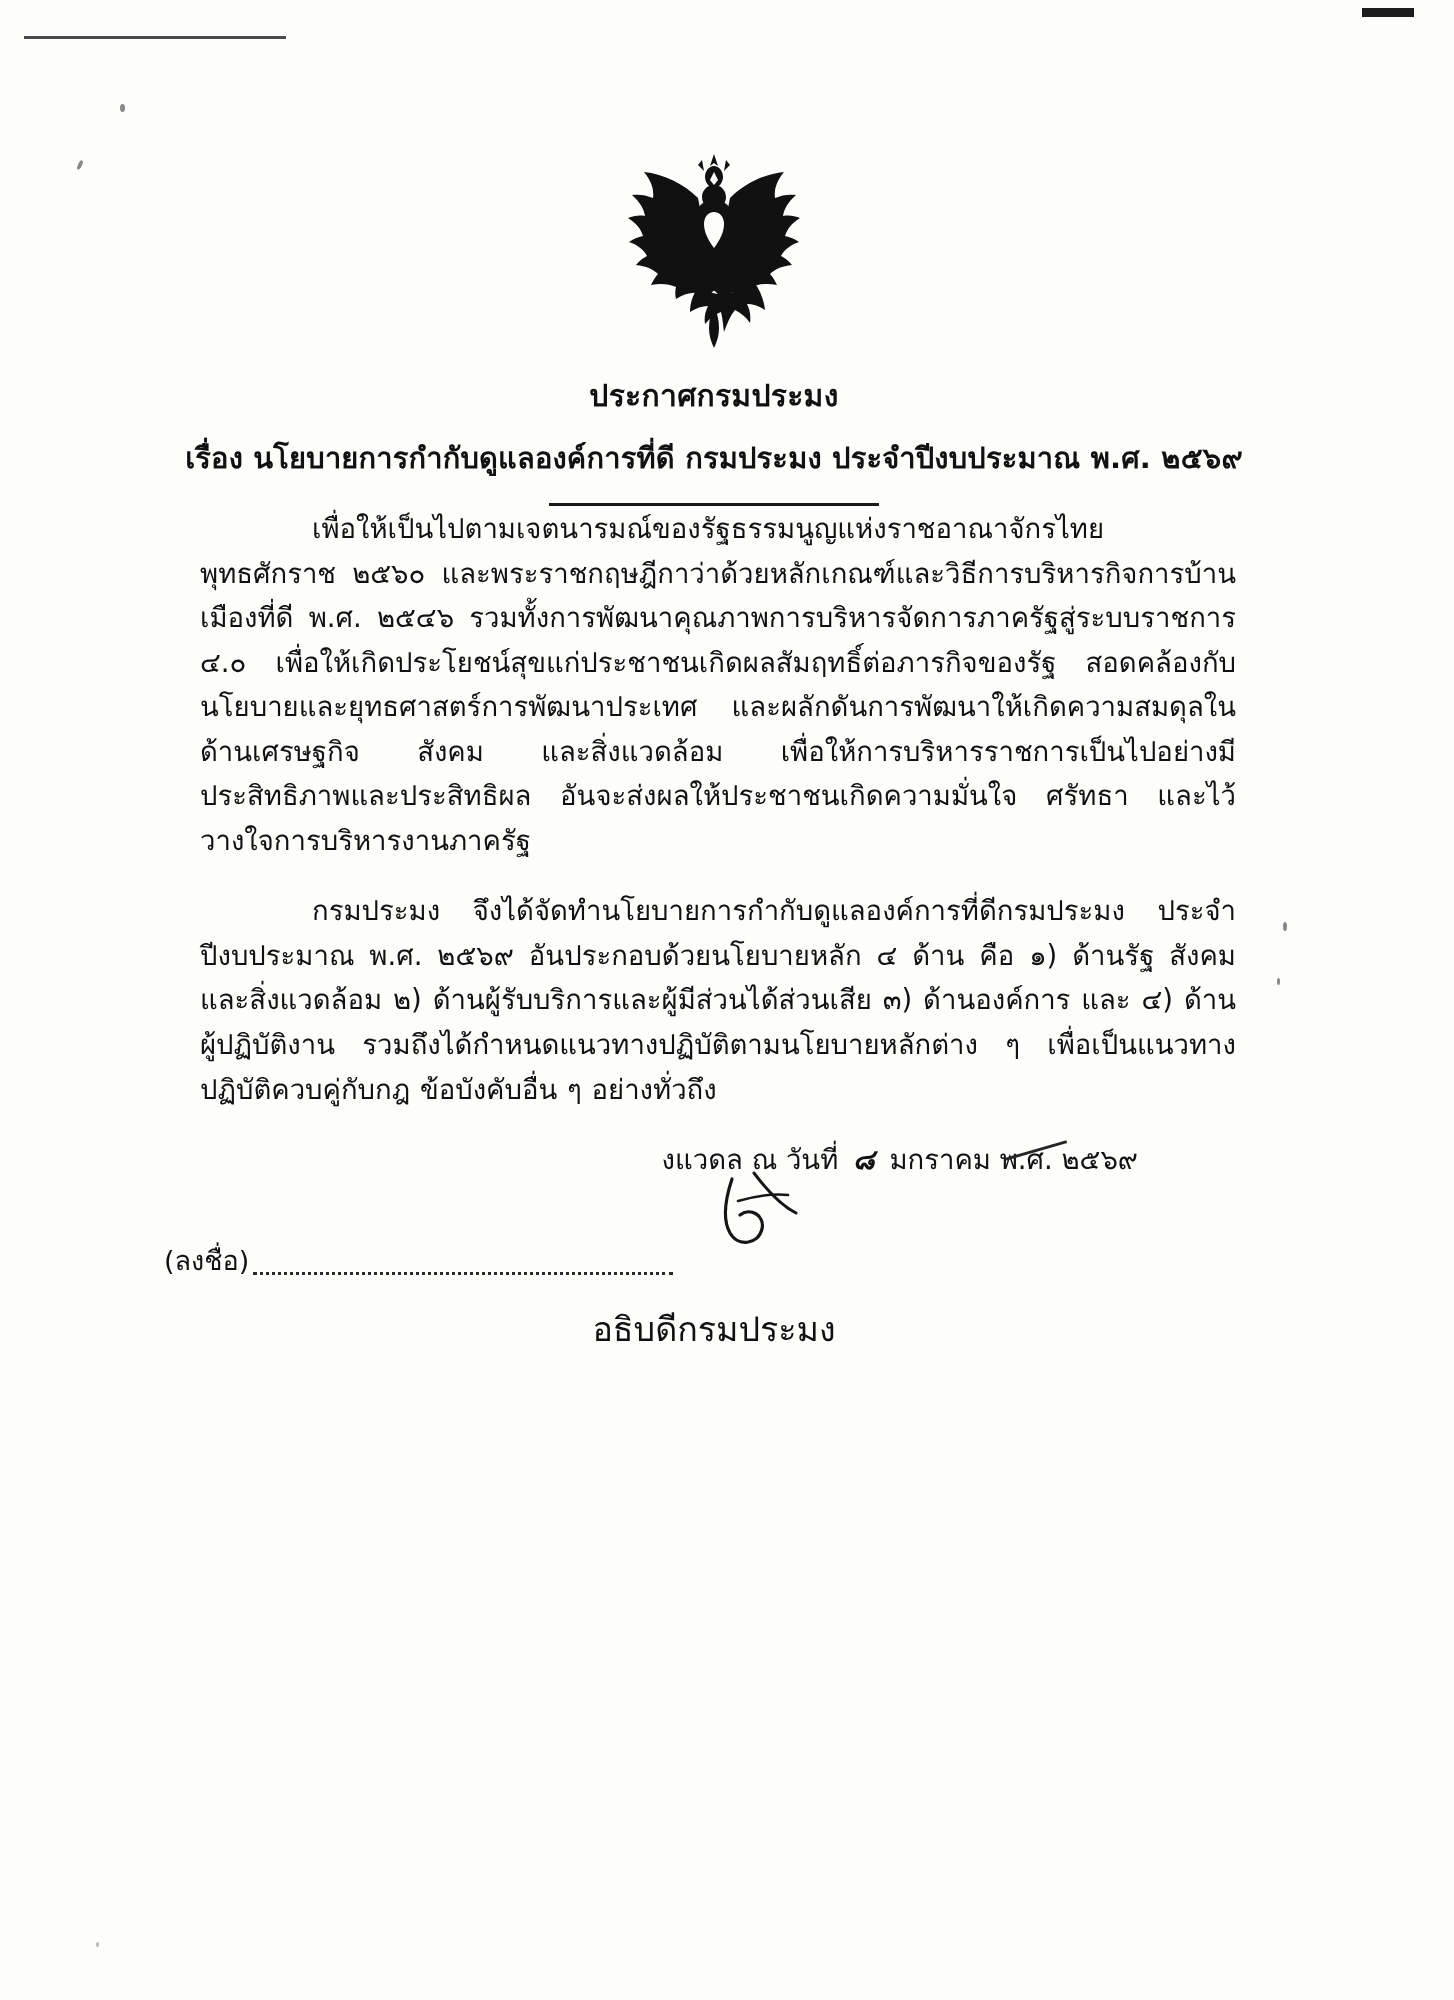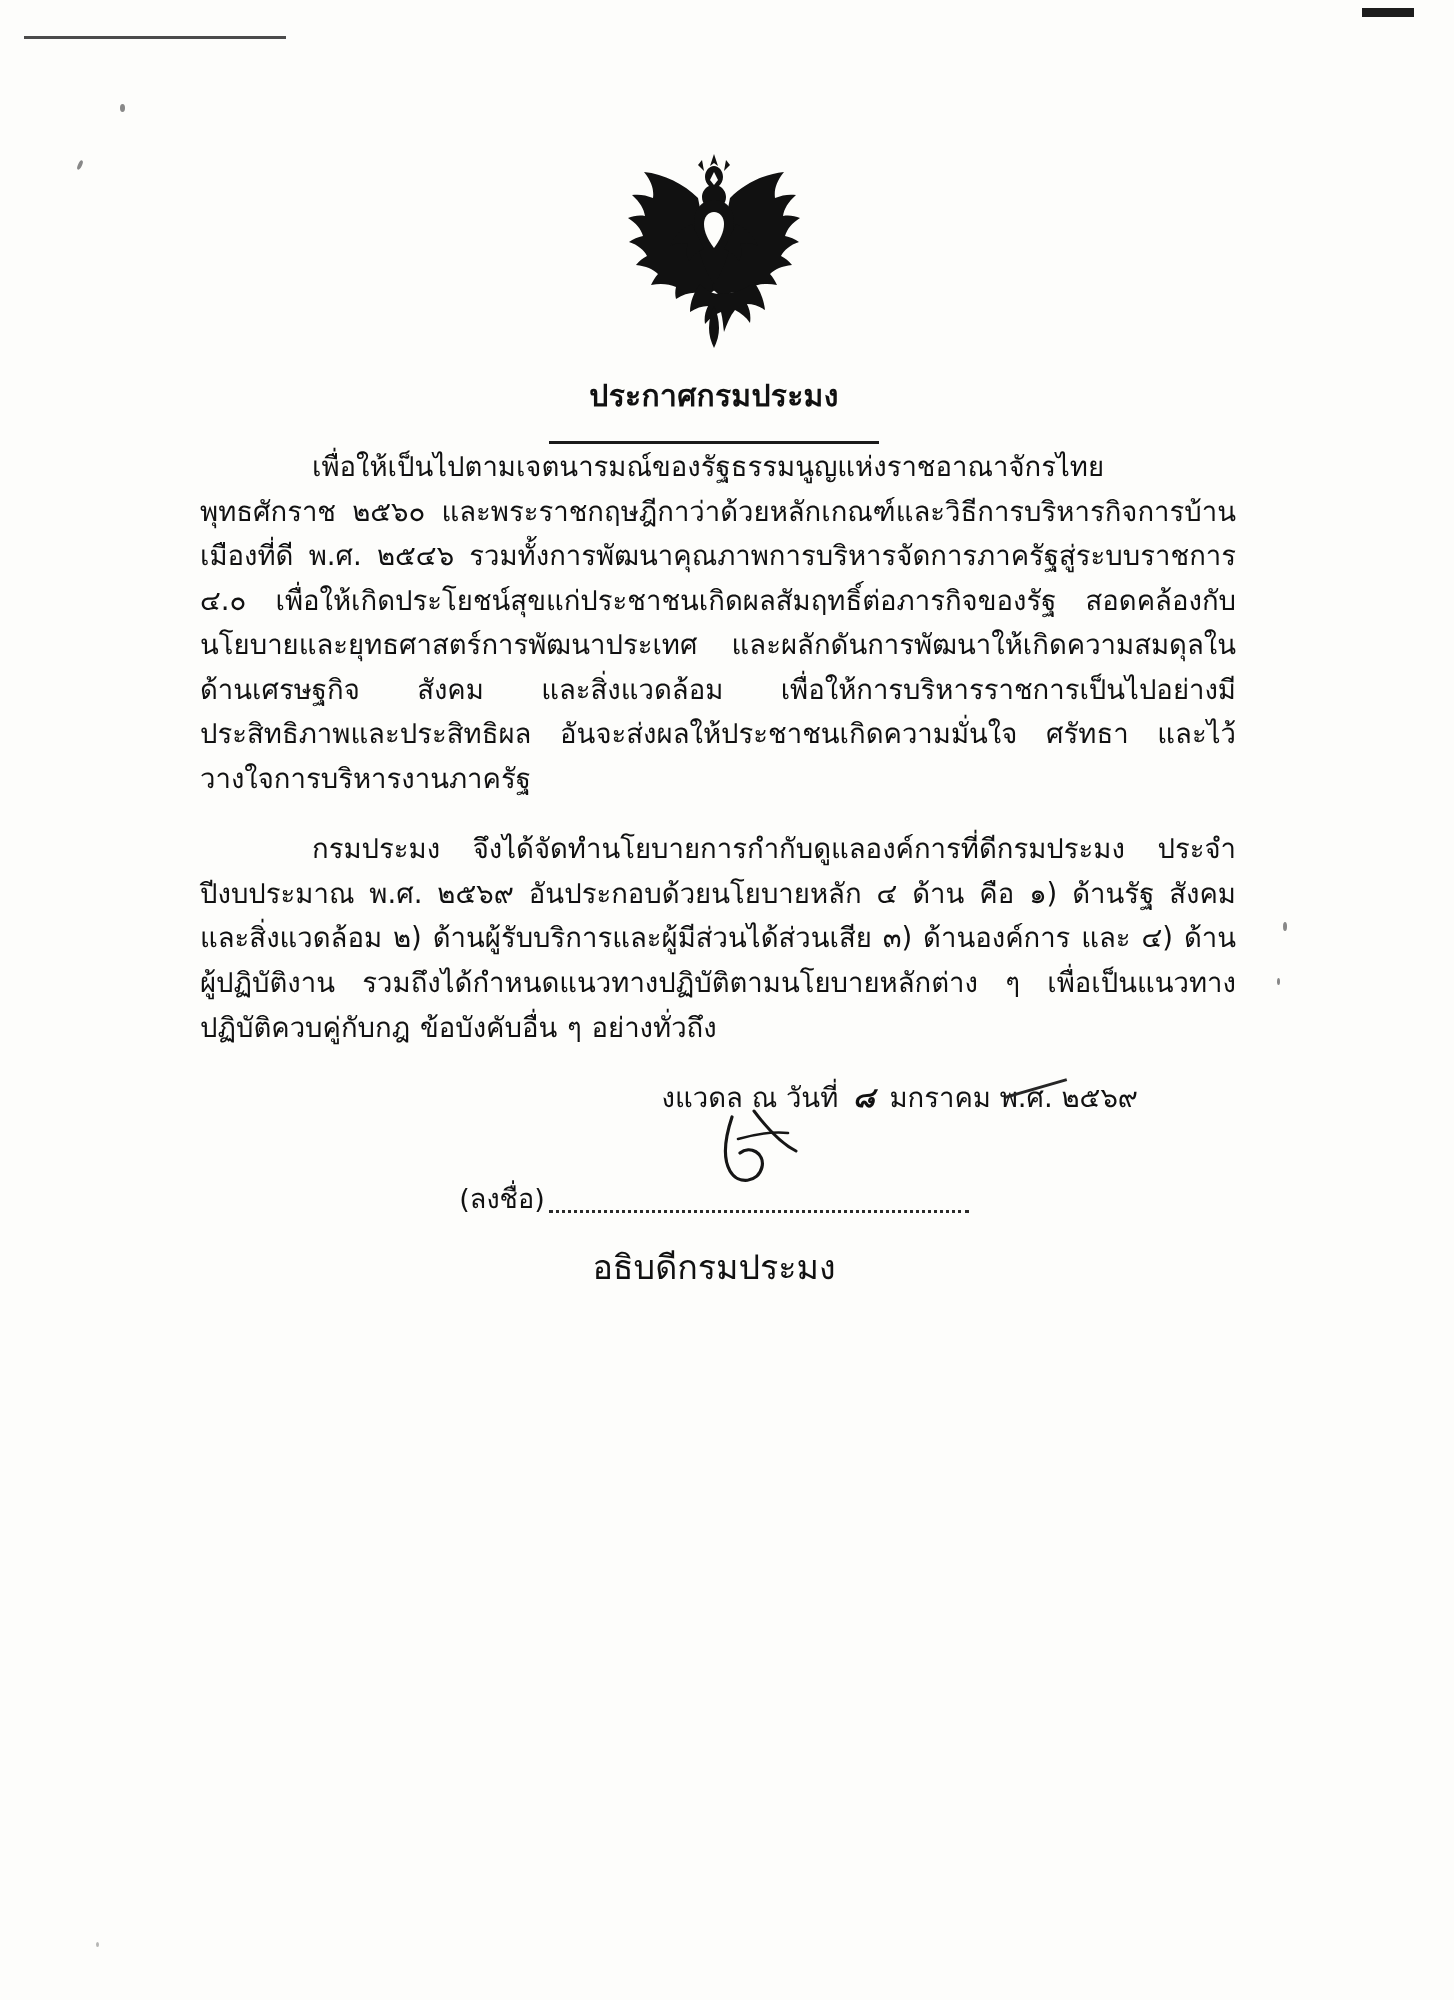--- a/index.html
+++ b/index.html
@@ -132,21 +132,20 @@
   }
 
   
   .sig-block {
     margin-top: 58px;
     text-align: center;
     position: relative;
   }
   .sig-line-row {
     display: flex;
-    justify-content: center;
     align-items: flex-end;
     font-size: 27px;
     position: relative;
   }
   .sig-label { white-space: nowrap; }
   .dots {
     width: 420px;
     border-bottom: 3px dotted #2a2a2a;
     margin-left: 4px;
     margin-bottom: 7px;
@@ -206,20 +205,21 @@
           <path d="M78 74 c-10 4-18 12-22 22 c6-3 12-4 18-2 c-2 6-2 12 1 17 c4-6 9-10 15-12z"></path>
           <path d="M122 74 c10 4 18 12 22 22 c-6-3-12-4-18-2 c2 6 2 12-1 17 c-4-6-9-10-15-12z"></path>
 
           <path d="M86 134 c-6 8-10 18-10 28 c6-4 12-6 18-6 c-3 6-4 12-3 18 c5-6 10-10 16-12 c2 8 2 14 3 20 c3-8 6-16 11-22 c6 3 11 7 15 13 c1-7 0-13-3-19 c6 0 12 2 18 6 c-1-10-5-20-11-28 c-9 8-22 12-35 12 c-7 0-13-4-19-10z"></path>
           <path d="M100 156 c3 6 5 14 5 22 c0 7-2 14-5 20 c-3-6-5-13-5-20 c0-8 2-16 5-22z"></path>
         </g>
       </svg>
     </div>
 
     <div class="doc-title">ประกาศกรมประมง</div>
+    <div class="doc-subject">เรื่อง นโยบายการกำกับดูแลองค์การที่ดี กรมประมง ประจำปีงบประมาณ พ.ศ. ๒๕๖๙</div>
     <div class="rule"></div>
 
     <div class="body-block">
       <p class="para">เพื่อให้เป็นไปตามเจตนารมณ์ของรัฐธรรมนูญแห่งราชอาณาจักรไทย พุทธศักราช ๒๕๖๐ และพระราชกฤษฎีกาว่าด้วยหลักเกณฑ์และวิธีการบริหารกิจการบ้านเมืองที่ดี พ.ศ. ๒๕๔๖ รวมทั้งการพัฒนาคุณภาพการบริหารจัดการภาครัฐสู่ระบบราชการ ๔.๐ เพื่อให้เกิดประโยชน์สุขแก่ประชาชนเกิดผลสัมฤทธิ์ต่อภารกิจของรัฐ สอดคล้องกับนโยบายและยุทธศาสตร์การพัฒนาประเทศ และผลักดันการพัฒนาให้เกิดความสมดุลในด้านเศรษฐกิจ สังคม และสิ่งแวดล้อม เพื่อให้การบริหารราชการเป็นไปอย่างมีประสิทธิภาพและประสิทธิผล อันจะส่งผลให้ประชาชนเกิดความมั่นใจ ศรัทธา และไว้วางใจการบริหารงานภาครัฐ</p>
       <p class="para">กรมประมง จึงได้จัดทำนโยบายการกำกับดูแลองค์การที่ดีกรมประมง ประจำปีงบประมาณ พ.ศ. ๒๕๖๙ อันประกอบด้วยนโยบายหลัก ๔ ด้าน คือ ๑) ด้านรัฐ สังคมและสิ่งแวดล้อม ๒) ด้านผู้รับบริการและผู้มีส่วนได้ส่วนเสีย ๓) ด้านองค์การ และ ๔) ด้านผู้ปฏิบัติงาน รวมถึงได้กำหนดแนวทางปฏิบัติตามนโยบายหลักต่าง ๆ เพื่อเป็นแนวทางปฏิบัติควบคู่กับกฎ ข้อบังคับอื่น ๆ อย่างทั่วถึง</p>
     </div>
 
     <div class="date-line">
       <span>งแวดล ณ วันที่</span>
       <span class="handwritten-day">๘</span>

